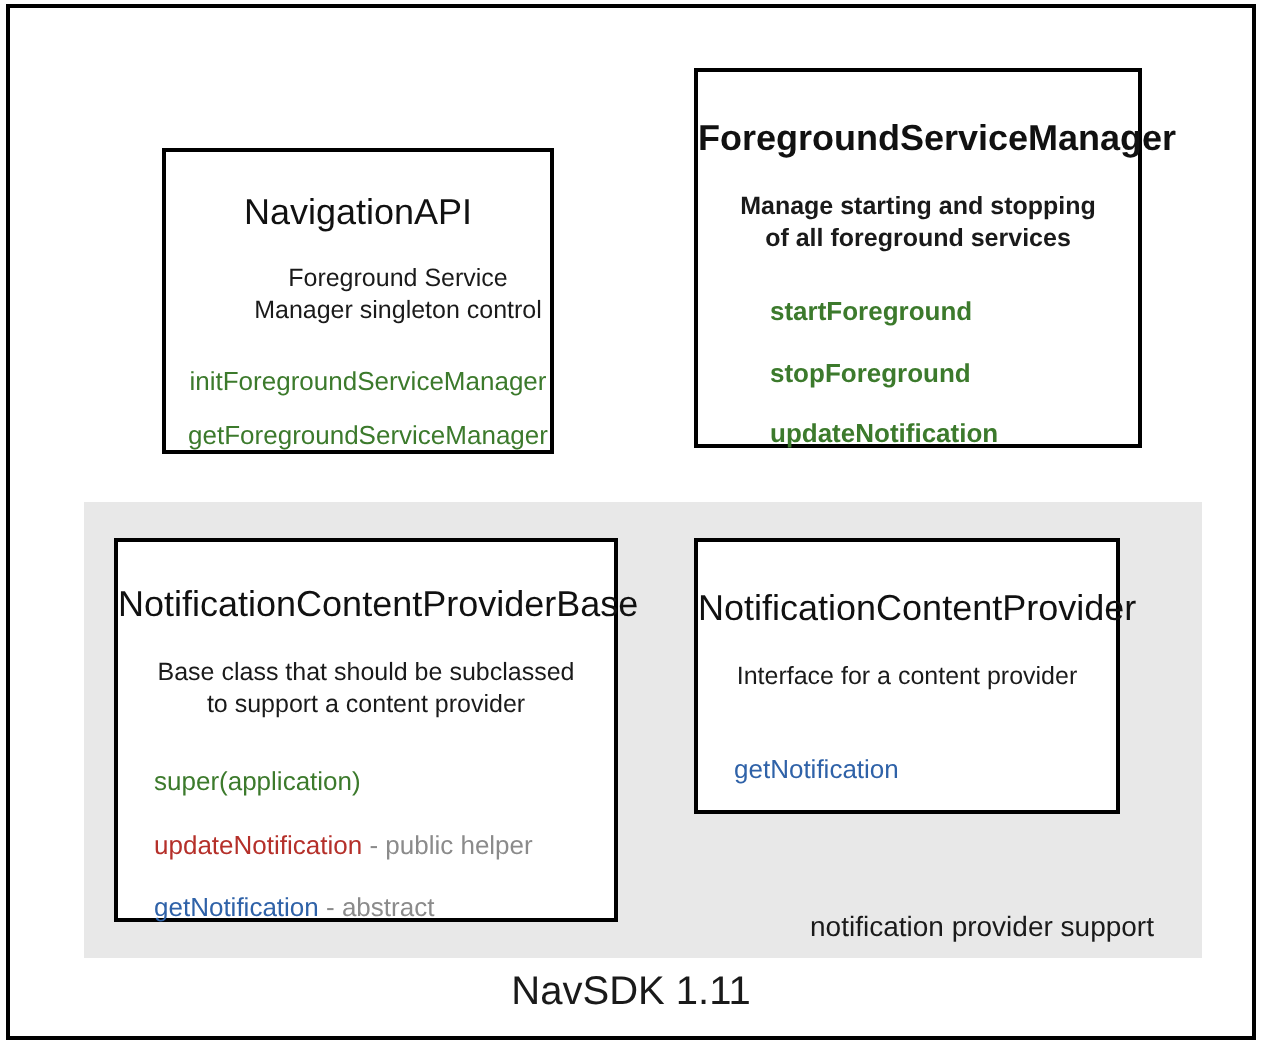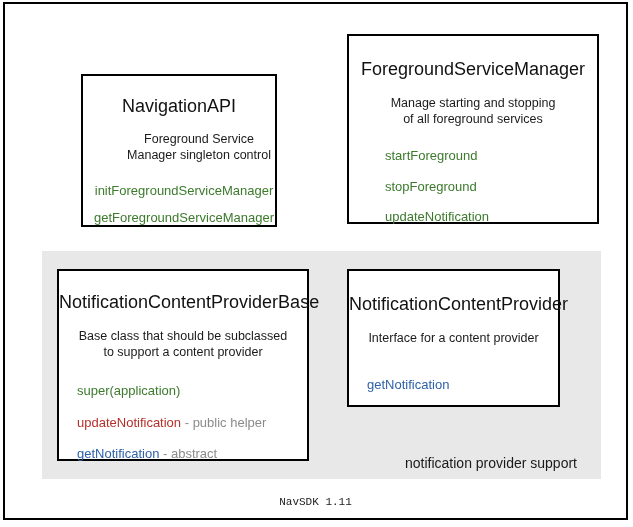--- a/index.html
+++ b/index.html
@@ -28,23 +28,22 @@
     border: 2px solid #000000;
     box-sizing: border-box;
     background: #ffffff;
   }
   .sdk-label {
     position: absolute;
     left: 0;
     right: 0;
     bottom: 10px;
     text-align: center;
-    font-size: 11px;
+    font-size: 20px;
     color: #1a1a1a;
-    font-family: Liberation Mono, monospace;
   }
   
   .group-panel {
     position: absolute;
     left: 37px;
     top: 247px;
     width: 559px;
     height: 228px;
     background: #e8e8e8;
     box-sizing: border-box;
@@ -96,21 +95,21 @@
   
   #box-navigation-api {
     left: 76px; top: 70px; width: 196px; height: 153px;
   }
   #box-navigation-api .box-title { margin-top: 20px; }
   #box-navigation-api .box-desc  { margin-top: 13px; padding-left: 40px; }
   #box-navigation-api .member-list { margin-top: 19px; padding-left: 10px; }
   #box-navigation-api .member { margin-bottom: 10px; text-align: center; }
 
   #box-foreground-service-manager {
-    left: 342px; top: 30px; width: 252px; height: 190px;
+    left: 342px; top: 30px; width: 224px; height: 190px; font-weight: bold;
   }
   #box-foreground-service-manager .box-title { margin-top: 23px; }
   #box-foreground-service-manager .box-desc  { margin-top: 14px; }
   #box-foreground-service-manager .member-list { margin-top: 20px; padding-left: 36px; }
   #box-foreground-service-manager .member { margin-bottom: 14px; }
 
   #box-notification-content-provider-base {
     left: 52px; top: 265px; width: 252px; height: 192px;
   }
   #box-notification-content-provider-base .box-title { margin-top: 21px; }

